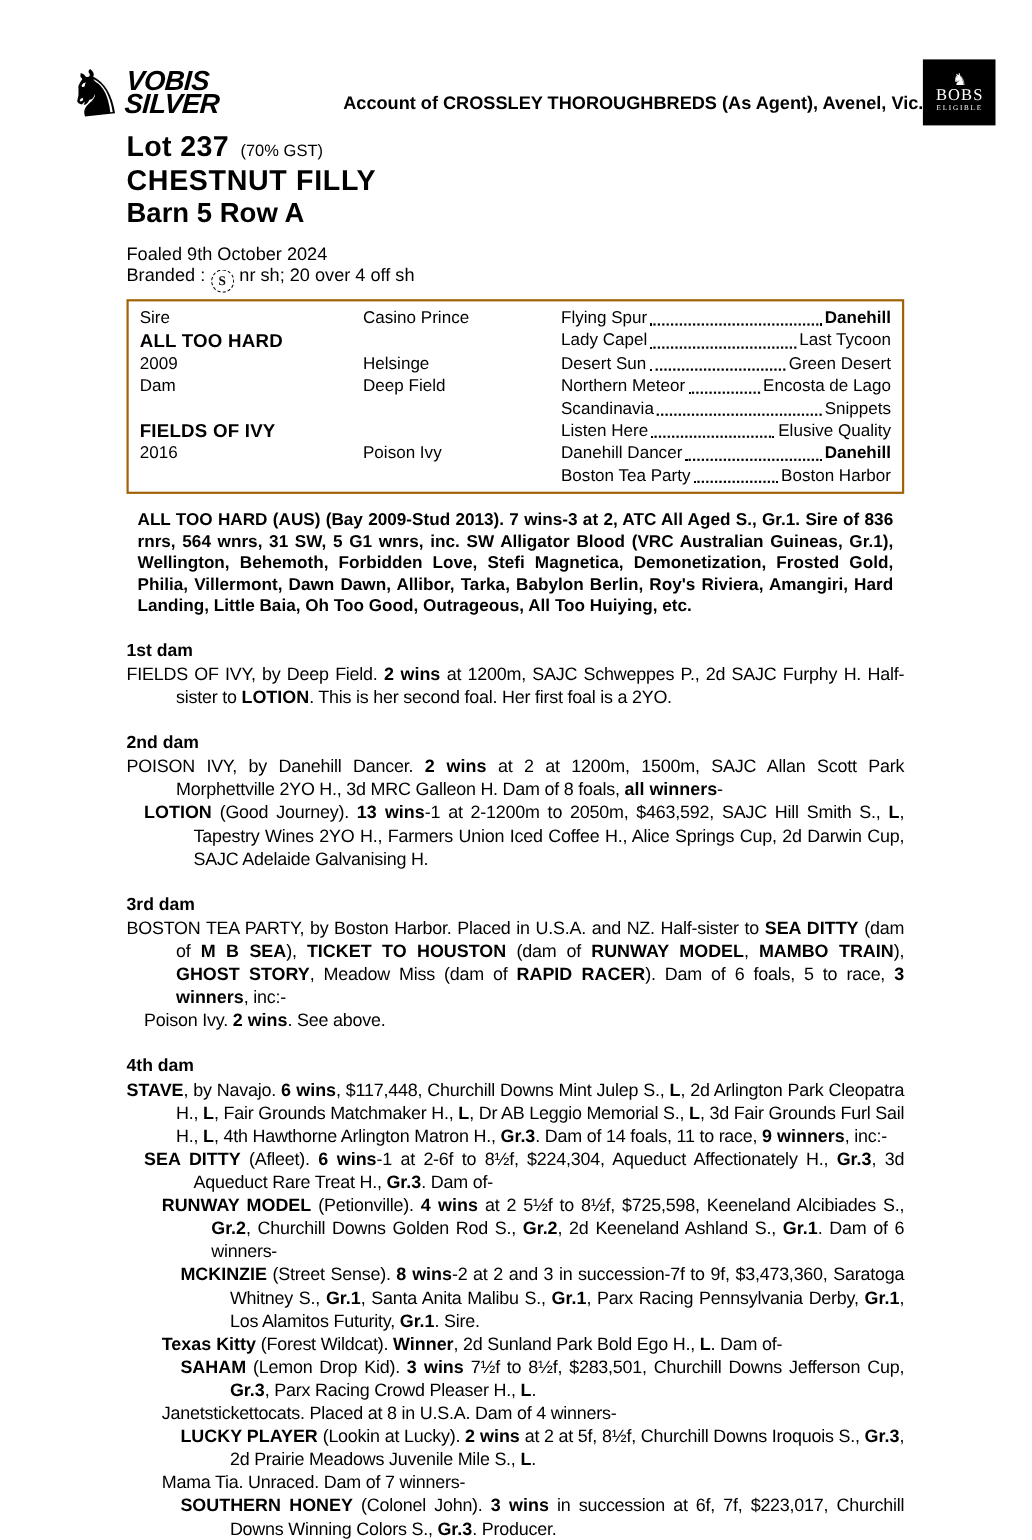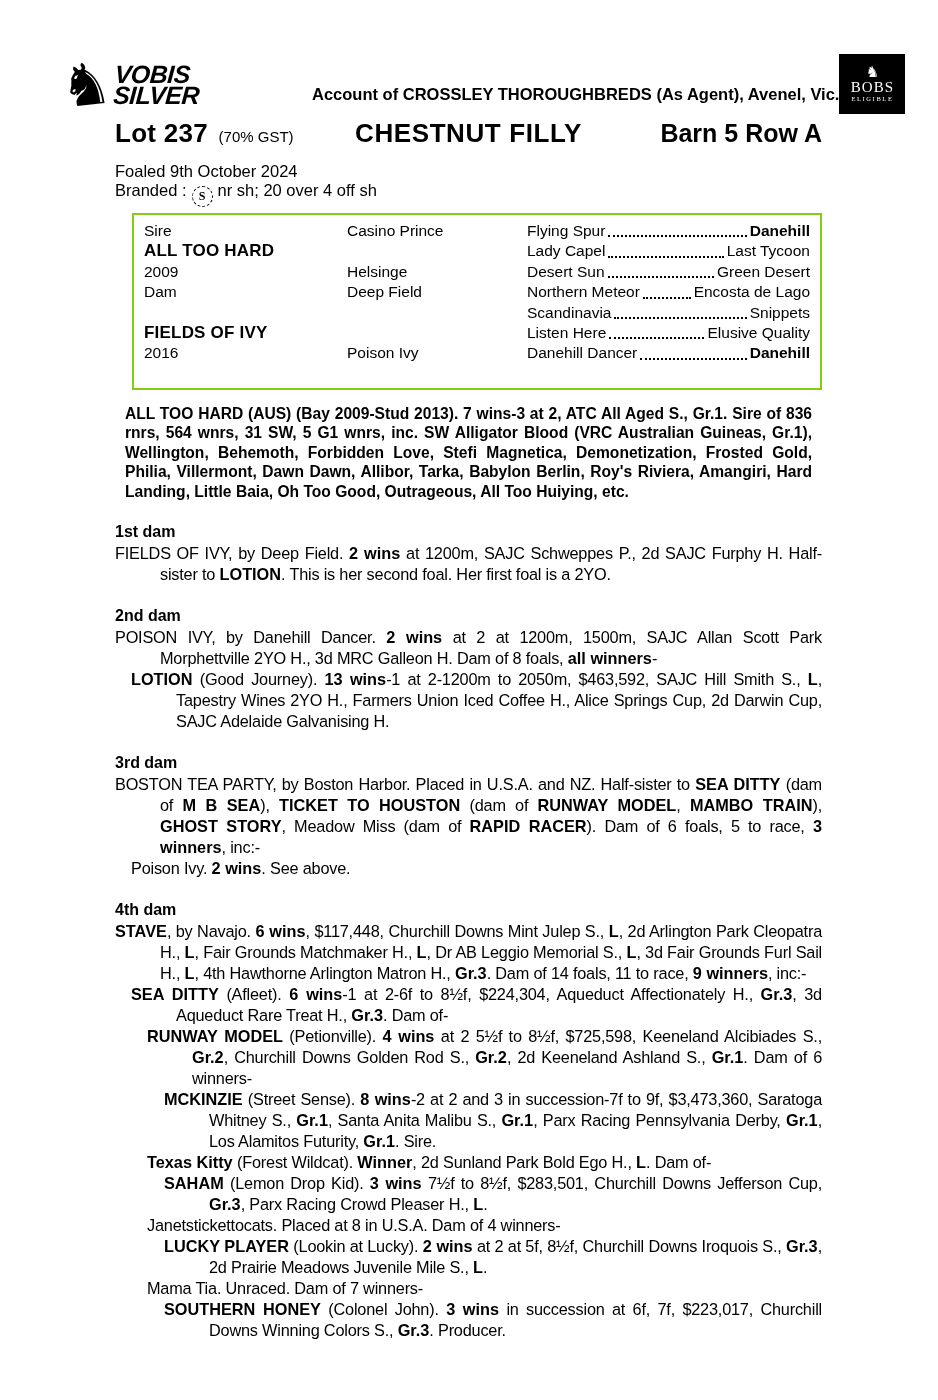--- a/index.html
+++ b/index.html
@@ -18,37 +18,37 @@
     font-size:25px;line-height:21px;letter-spacing:-.5px;transform:skewX(-4deg);margin-left:2px;}
   .account{flex:1;font-weight:bold;font-size:16.5px;text-align:center;padding-bottom:10px;white-space:nowrap;}
   .bobs{align-self:flex-start;margin-top:2px;width:66px;height:60px;background:#000;color:#fff;flex:none;
     display:flex;flex-direction:column;align-items:center;justify-content:center;
     font-family:"Liberation Serif",serif;}
   .bobs-horse{font-family:"DejaVu Sans",sans-serif;font-size:15px;line-height:15px;}
   .bobs-title{font-size:15px;line-height:15px;letter-spacing:1px;}
   .bobs-sub{font-size:6.5px;line-height:8px;letter-spacing:1.6px;}
 
   
-  .lot-line{display:flex;align-items:baseline;margin-top:4px;}
+  .lot-line{display:flex;align-items:baseline;margin-top:4px;flex-direction:column;}
   .lot-left{flex:1;white-space:nowrap;}
   .lot-num{font-size:26px;font-weight:bold;letter-spacing:.3px;}
   .gst{font-size:15px;margin-left:6px;}
   .horse-name{font-size:26px;font-weight:bold;letter-spacing:.6px;white-space:nowrap;}
   .lot-right{flex:1;text-align:right;font-size:25px;font-weight:bold;white-space:nowrap;}
 
   
   .foal-line{display:flex;justify-content:space-between;align-items:baseline;font-size:16.5px;margin-top:13px;flex-direction:column;}
   .branded{display:inline-flex;align-items:baseline;}
   .brand-circle{display:inline-flex;align-items:center;justify-content:center;
     width:19px;height:19px;border:1.6px dashed #000;border-radius:50%;
     font-family:"Liberation Serif",serif;font-weight:bold;font-size:12px;
     margin:0 5px;transform:translateY(4px);}
 
   
-  .ped-table{border:2px solid #84cc16;margin-top:10px;padding:6px 10px 24px 10px;margin-left:17px;}
+  .ped-table{border:2px solid #a16207;margin-top:10px;padding:6px 10px 4px 10px;}
   .ped-row{display:grid;grid-template-columns:203px 180px 1fr;line-height:20.4px;font-size:15.5px;}
   .ped-c1,.ped-c2{white-space:nowrap;}
   .ped-c1.bold-name{font-weight:bold;font-size:17px;letter-spacing:.2px;}
   .ped-c3{display:flex;align-items:baseline;}
   .ped-c3 .l-name,.ped-c3 .r-name{white-space:nowrap;}
   .ped-c3 .r-name.rb{font-weight:bold;}
   .leader{flex:1;align-self:flex-end;height:0;border-bottom:2px dotted #000;margin:0 3px 4px 3px;min-width:12px;}
 
   
   .sire-note{font-weight:bold;text-align:justify;font-size:15.6px;line-height:19.5px;margin:14px 10px 0 10px;}
@@ -156,20 +156,29 @@
           <span class="r-name">Elusive Quality</span>
         </div>
       </div>
       <div class="ped-row">
         <div class="ped-c1">2016</div>
         <div class="ped-c2">Poison Ivy</div>
         <div class="ped-c3">
           <span class="l-name">Danehill Dancer</span>
           <span class="leader"></span>
           <span class="r-name rb">Danehill</span>
+        </div>
+      </div>
+      <div class="ped-row">
+        <div class="ped-c1"></div>
+        <div class="ped-c2"></div>
+        <div class="ped-c3">
+          <span class="l-name">Boston Tea Party</span>
+          <span class="leader"></span>
+          <span class="r-name">Boston Harbor</span>
         </div>
       </div>
     </div>
 
   <p class="sire-note"><b>ALL TOO HARD (AUS) (Bay 2009-Stud 2013). 7 wins-3 at 2, ATC All Aged S., Gr.1. Sire of 836 rnrs, 564 wnrs, 31 SW, 5 G1 wnrs, inc. SW Alligator Blood (VRC Australian Guineas, Gr.1), Wellington, Behemoth, Forbidden Love, Stefi Magnetica, Demonetization, Frosted Gold, Philia, Villermont, Dawn Dawn, Allibor, Tarka, Babylon Berlin, Roy's Riviera, Amangiri, Hard Landing, Little Baia, Oh Too Good, Outrageous, All Too Huiying, etc.</b></p>
 
   <div id="sections">
       <div class="dam-head">1st dam</div>
       <p class="para lv0"><span>FIELDS OF IVY, by Deep Field. </span><b>2 wins</b><span> at 1200m, SAJC Schweppes P., 2d SAJC Furphy H. Half-sister to </span><b>LOTION</b><span>. This is her second foal. Her first foal is a 2YO.</span></p>
       <div class="dam-head">2nd dam</div>

